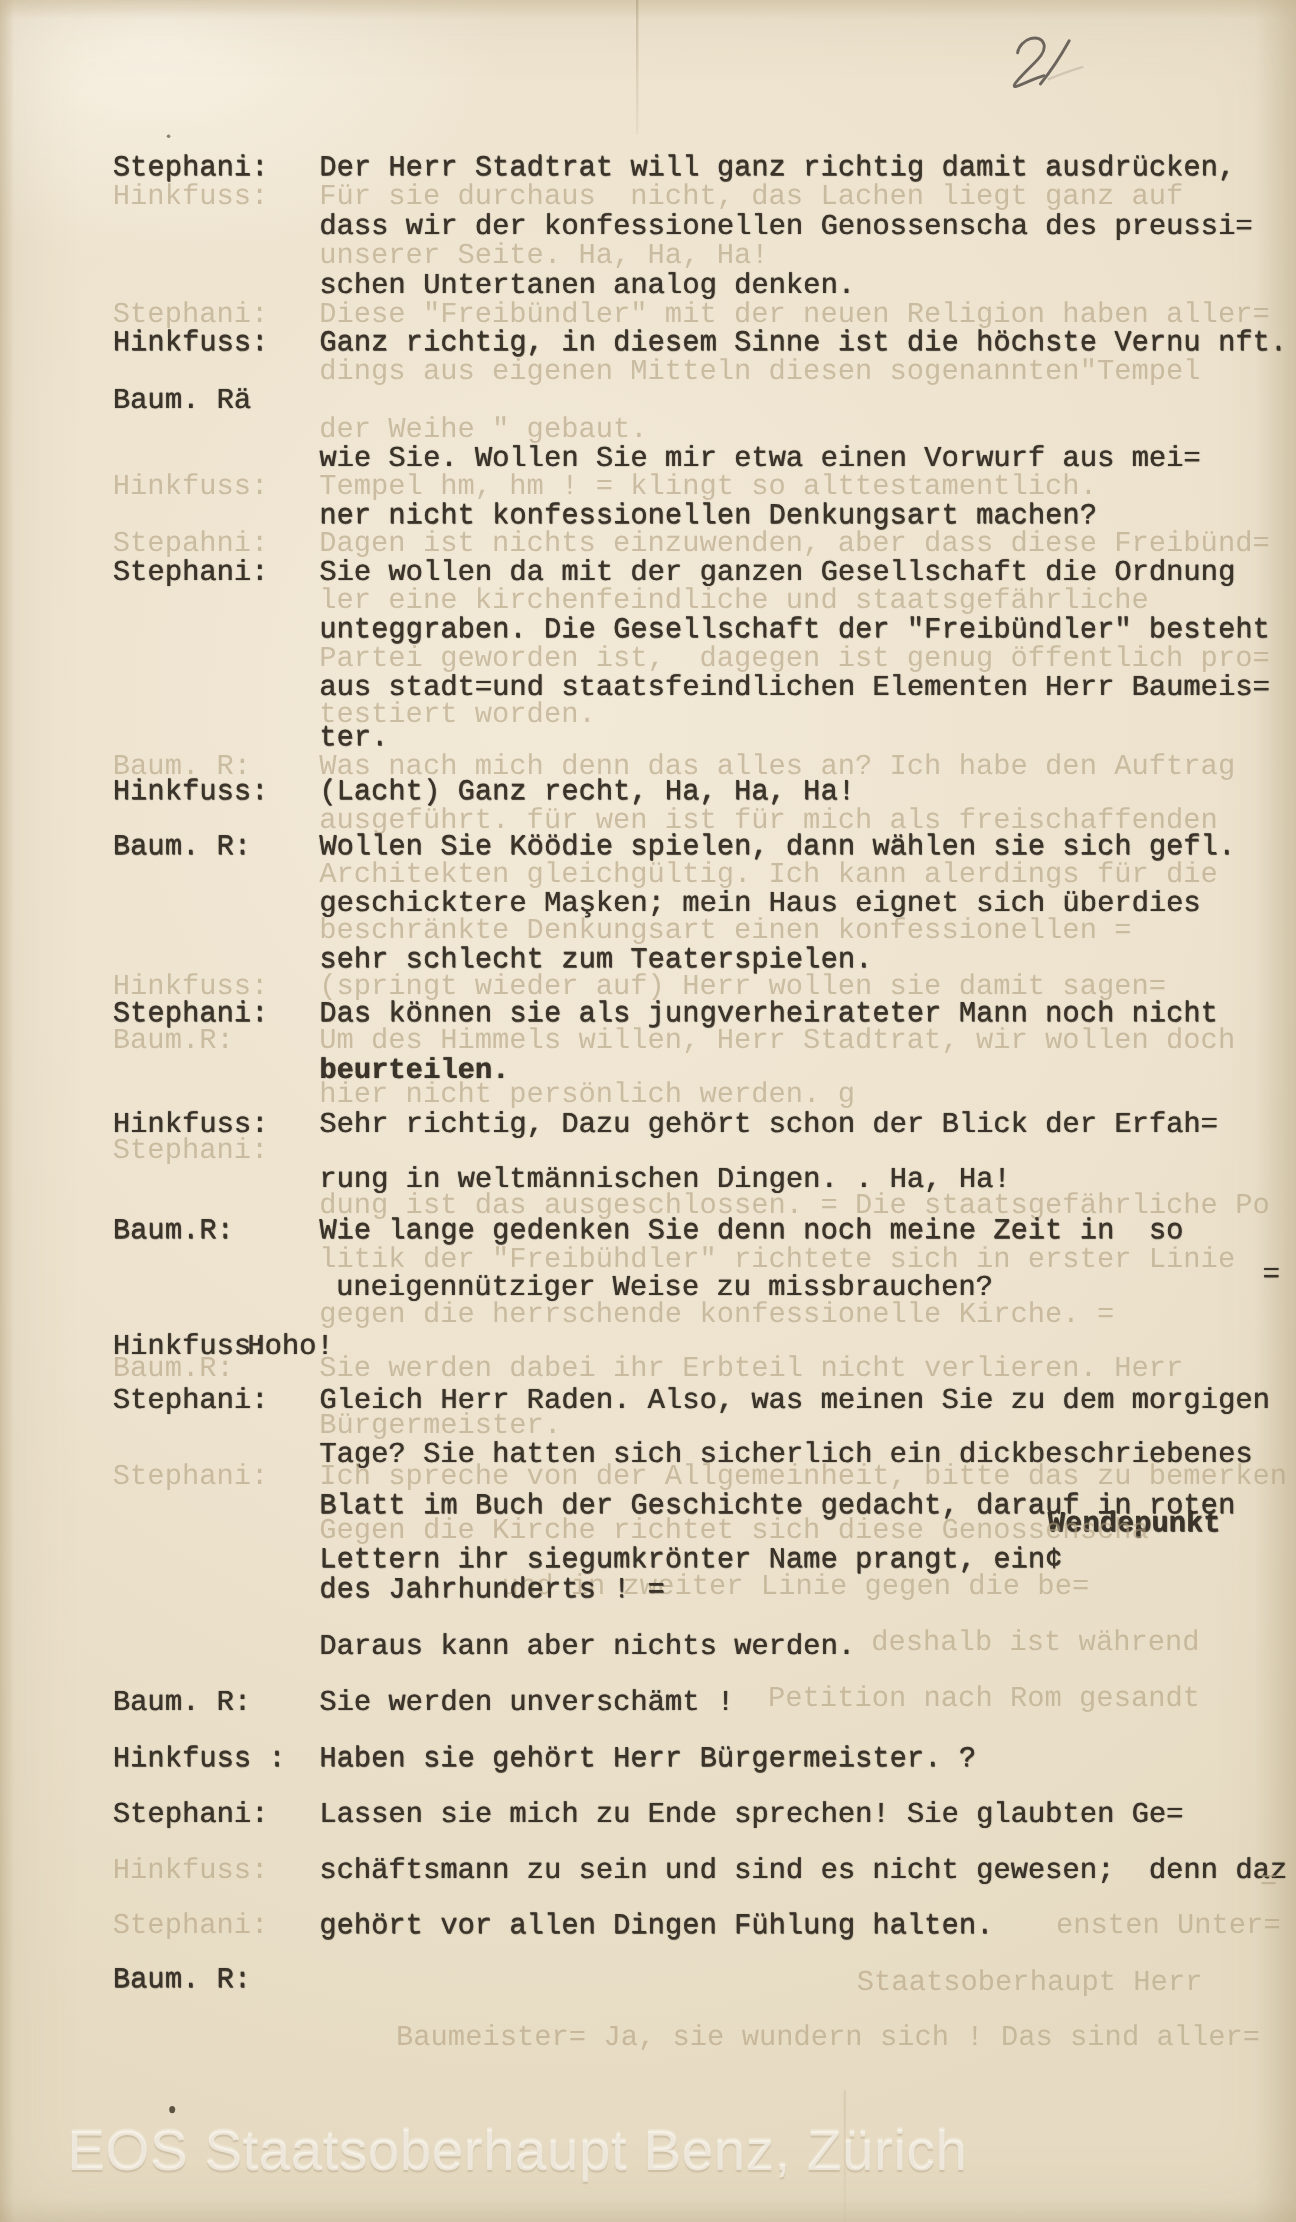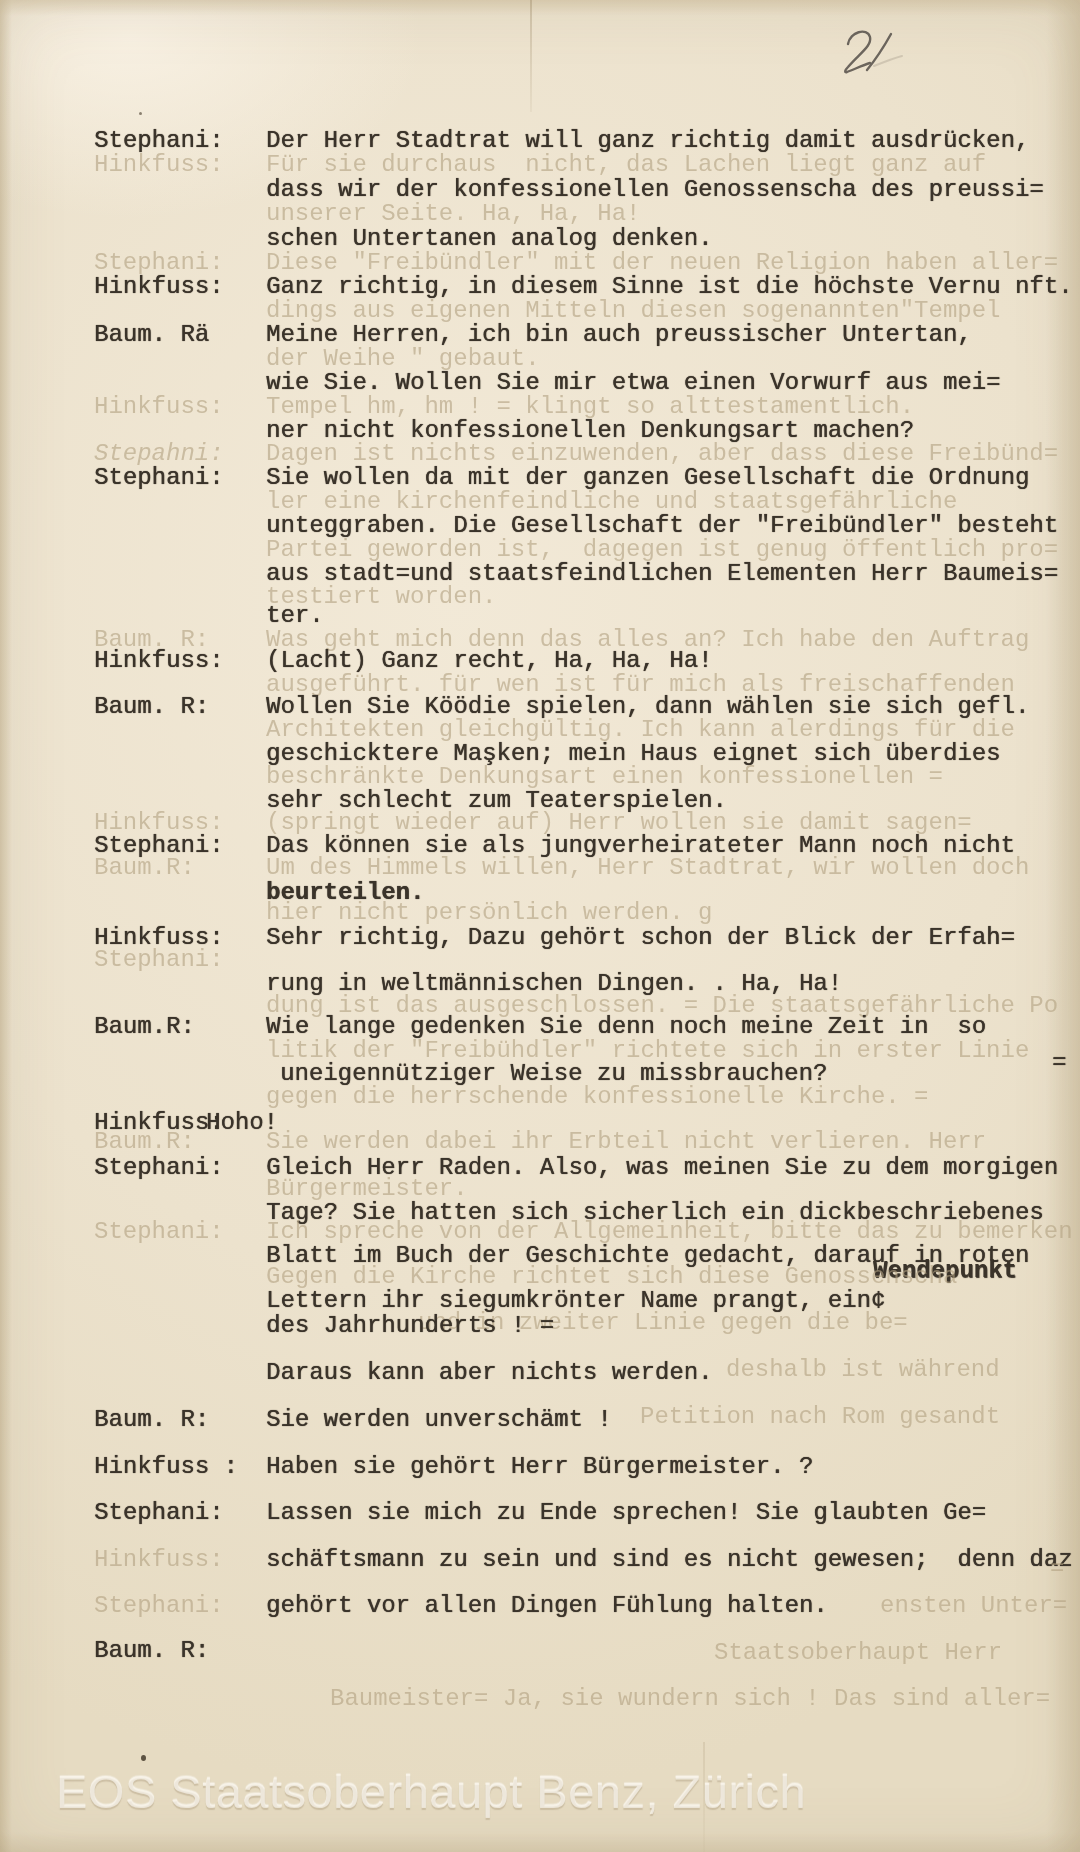--- a/index.html
+++ b/index.html
@@ -83,37 +83,36 @@
       </div>
       <div class="line m" style="top: 274px;">
         <span class="speaker" style="left: 94px;">Hinkfuss:</span>
         <span class="text" style="left: 266px;">Ganz richtig, in diesem Sinne ist die höchste Vernu nft.</span>
       </div>
       <div class="line g" style="top: 298px;">
         <span class="text" style="left: 266px;">dings aus eigenen Mitteln diesen sogenannten"Tempel</span>
       </div>
       <div class="line m" style="top: 322px;">
         <span class="speaker" style="left: 94px;">Baum. Rä</span>
-        <span class="text" style="left: 266px;">Meine Herren, ich bin auch preussischer Untertan,</span>
       </div>
       <div class="line g" style="top: 346px;">
         <span class="text" style="left: 266px;">der Weihe " gebaut.</span>
       </div>
       <div class="line m" style="top: 370px;">
         <span class="text" style="left: 266px;">wie Sie. Wollen Sie mir etwa einen Vorwurf aus mei=</span>
       </div>
       <div class="line g" style="top: 394px;">
         <span class="speaker" style="left: 94px;">Hinkfuss:</span>
         <span class="text" style="left: 266px;">Tempel hm, hm ! = klingt so alttestamentlich.</span>
       </div>
       <div class="line m" style="top: 418px;">
         <span class="text" style="left: 266px;">ner nicht konfessionellen Denkungsart machen?</span>
       </div>
       <div class="line g" style="top: 441px;">
-        <span class="speaker" style="left: 94px; font-style: italic;">Stepahni:</span>
+        <span class="speaker" style="left: 94px;">Stepahni:</span>
         <span class="text" style="left: 266px;">Dagen ist nichts einzuwenden, aber dass diese Freibünd=</span>
       </div>
       <div class="line m" style="top: 465px;">
         <span class="speaker" style="left: 94px;">Stephani:</span>
         <span class="text" style="left: 266px;">Sie wollen da mit der ganzen Gesellschaft die Ordnung</span>
       </div>
       <div class="line g" style="top: 489px;">
         <span class="text" style="left: 266px;">ler eine kirchenfeindliche und staatsgefährliche</span>
       </div>
       <div class="line m" style="top: 513px;">
@@ -126,21 +125,21 @@
         <span class="text" style="left: 266px;">aus stadt=und staatsfeindlichen Elementen Herr Baumeis=</span>
       </div>
       <div class="line g" style="top: 584px;">
         <span class="text" style="left: 266px;">testiert worden.</span>
       </div>
       <div class="line m" style="top: 603px;">
         <span class="text" style="left: 266px;">ter.</span>
       </div>
       <div class="line g" style="top: 627px;">
         <span class="speaker" style="left: 94px;">Baum. R:</span>
-        <span class="text" style="left: 266px;">Was geht mich denn das alles an? Ich habe den Auftrag</span>
+        <span class="text" style="left: 266px;">Was nach mich denn das alles an? Ich habe den Auftrag</span>
       </div>
       <div class="line m" style="top: 648px;">
         <span class="speaker" style="left: 94px;">Hinkfuss:</span>
         <span class="text" style="left: 266px;">(Lacht) Ganz recht, Ha, Ha, Ha!</span>
       </div>
       <div class="line g" style="top: 672px;">
         <span class="text" style="left: 266px;">ausgeführt. für wen ist für mich als freischaffenden</span>
       </div>
       <div class="line m" style="top: 694px;">
         <span class="speaker" style="left: 94px;">Baum. R:</span>

